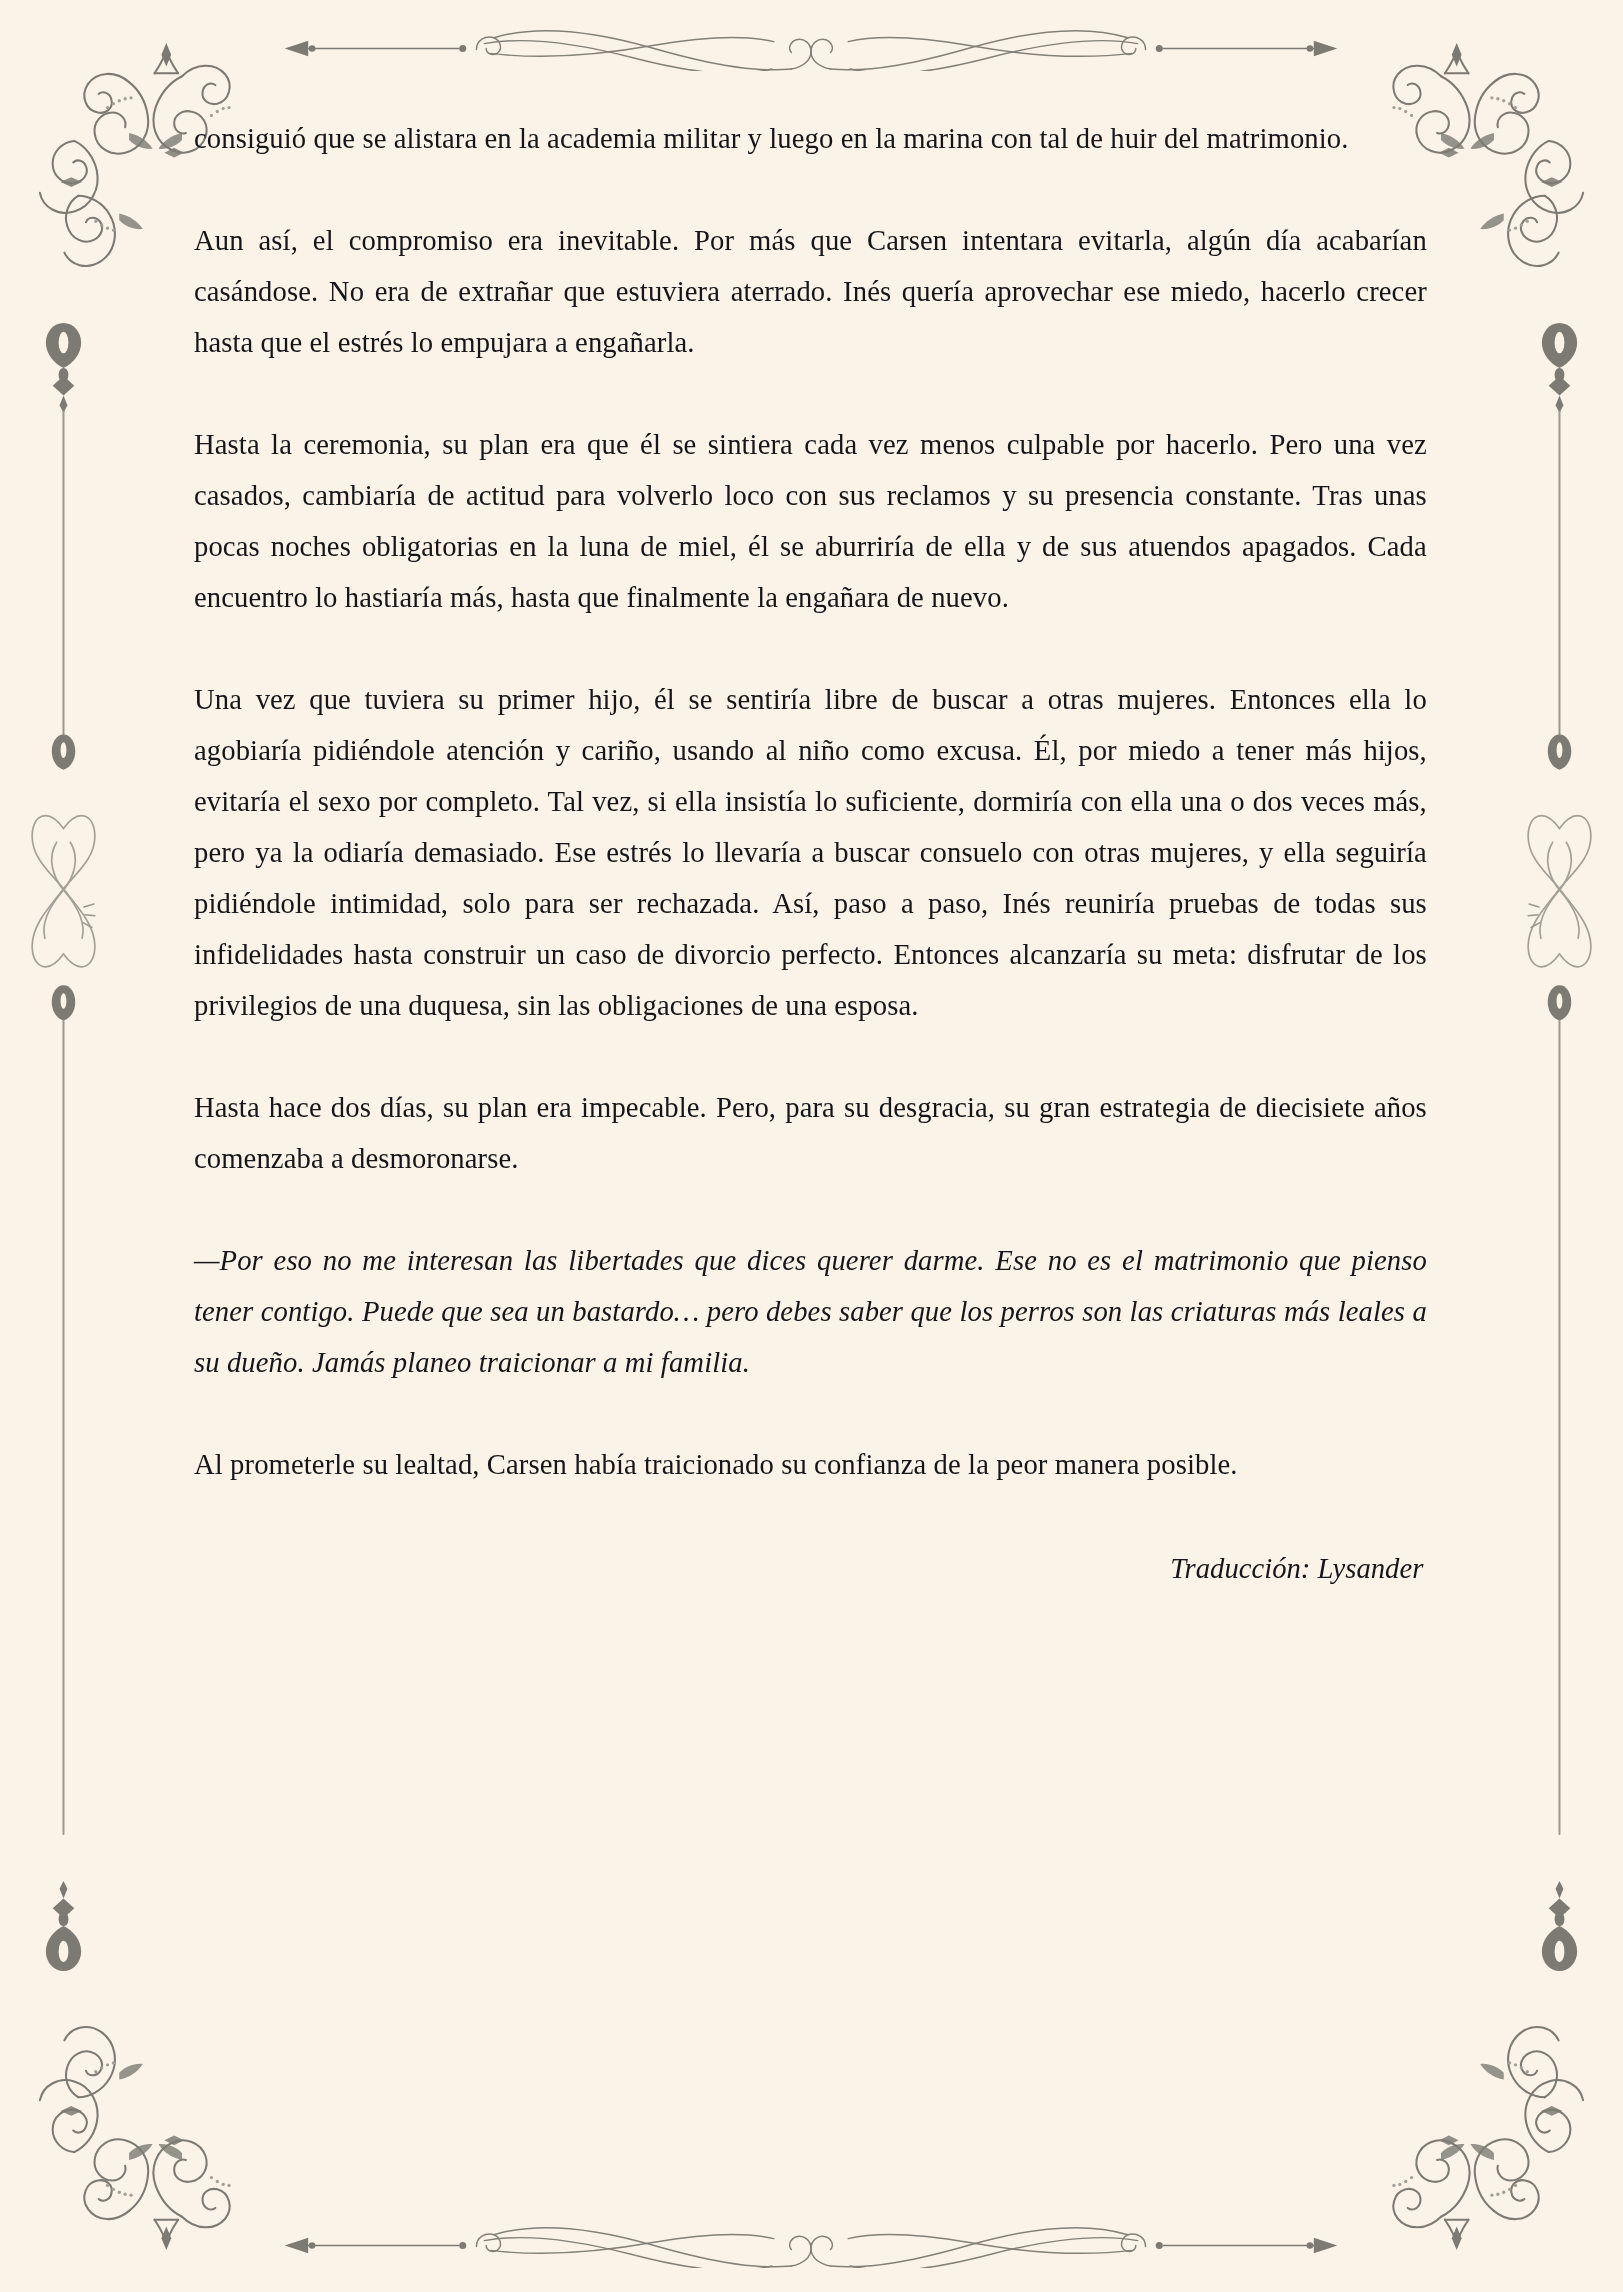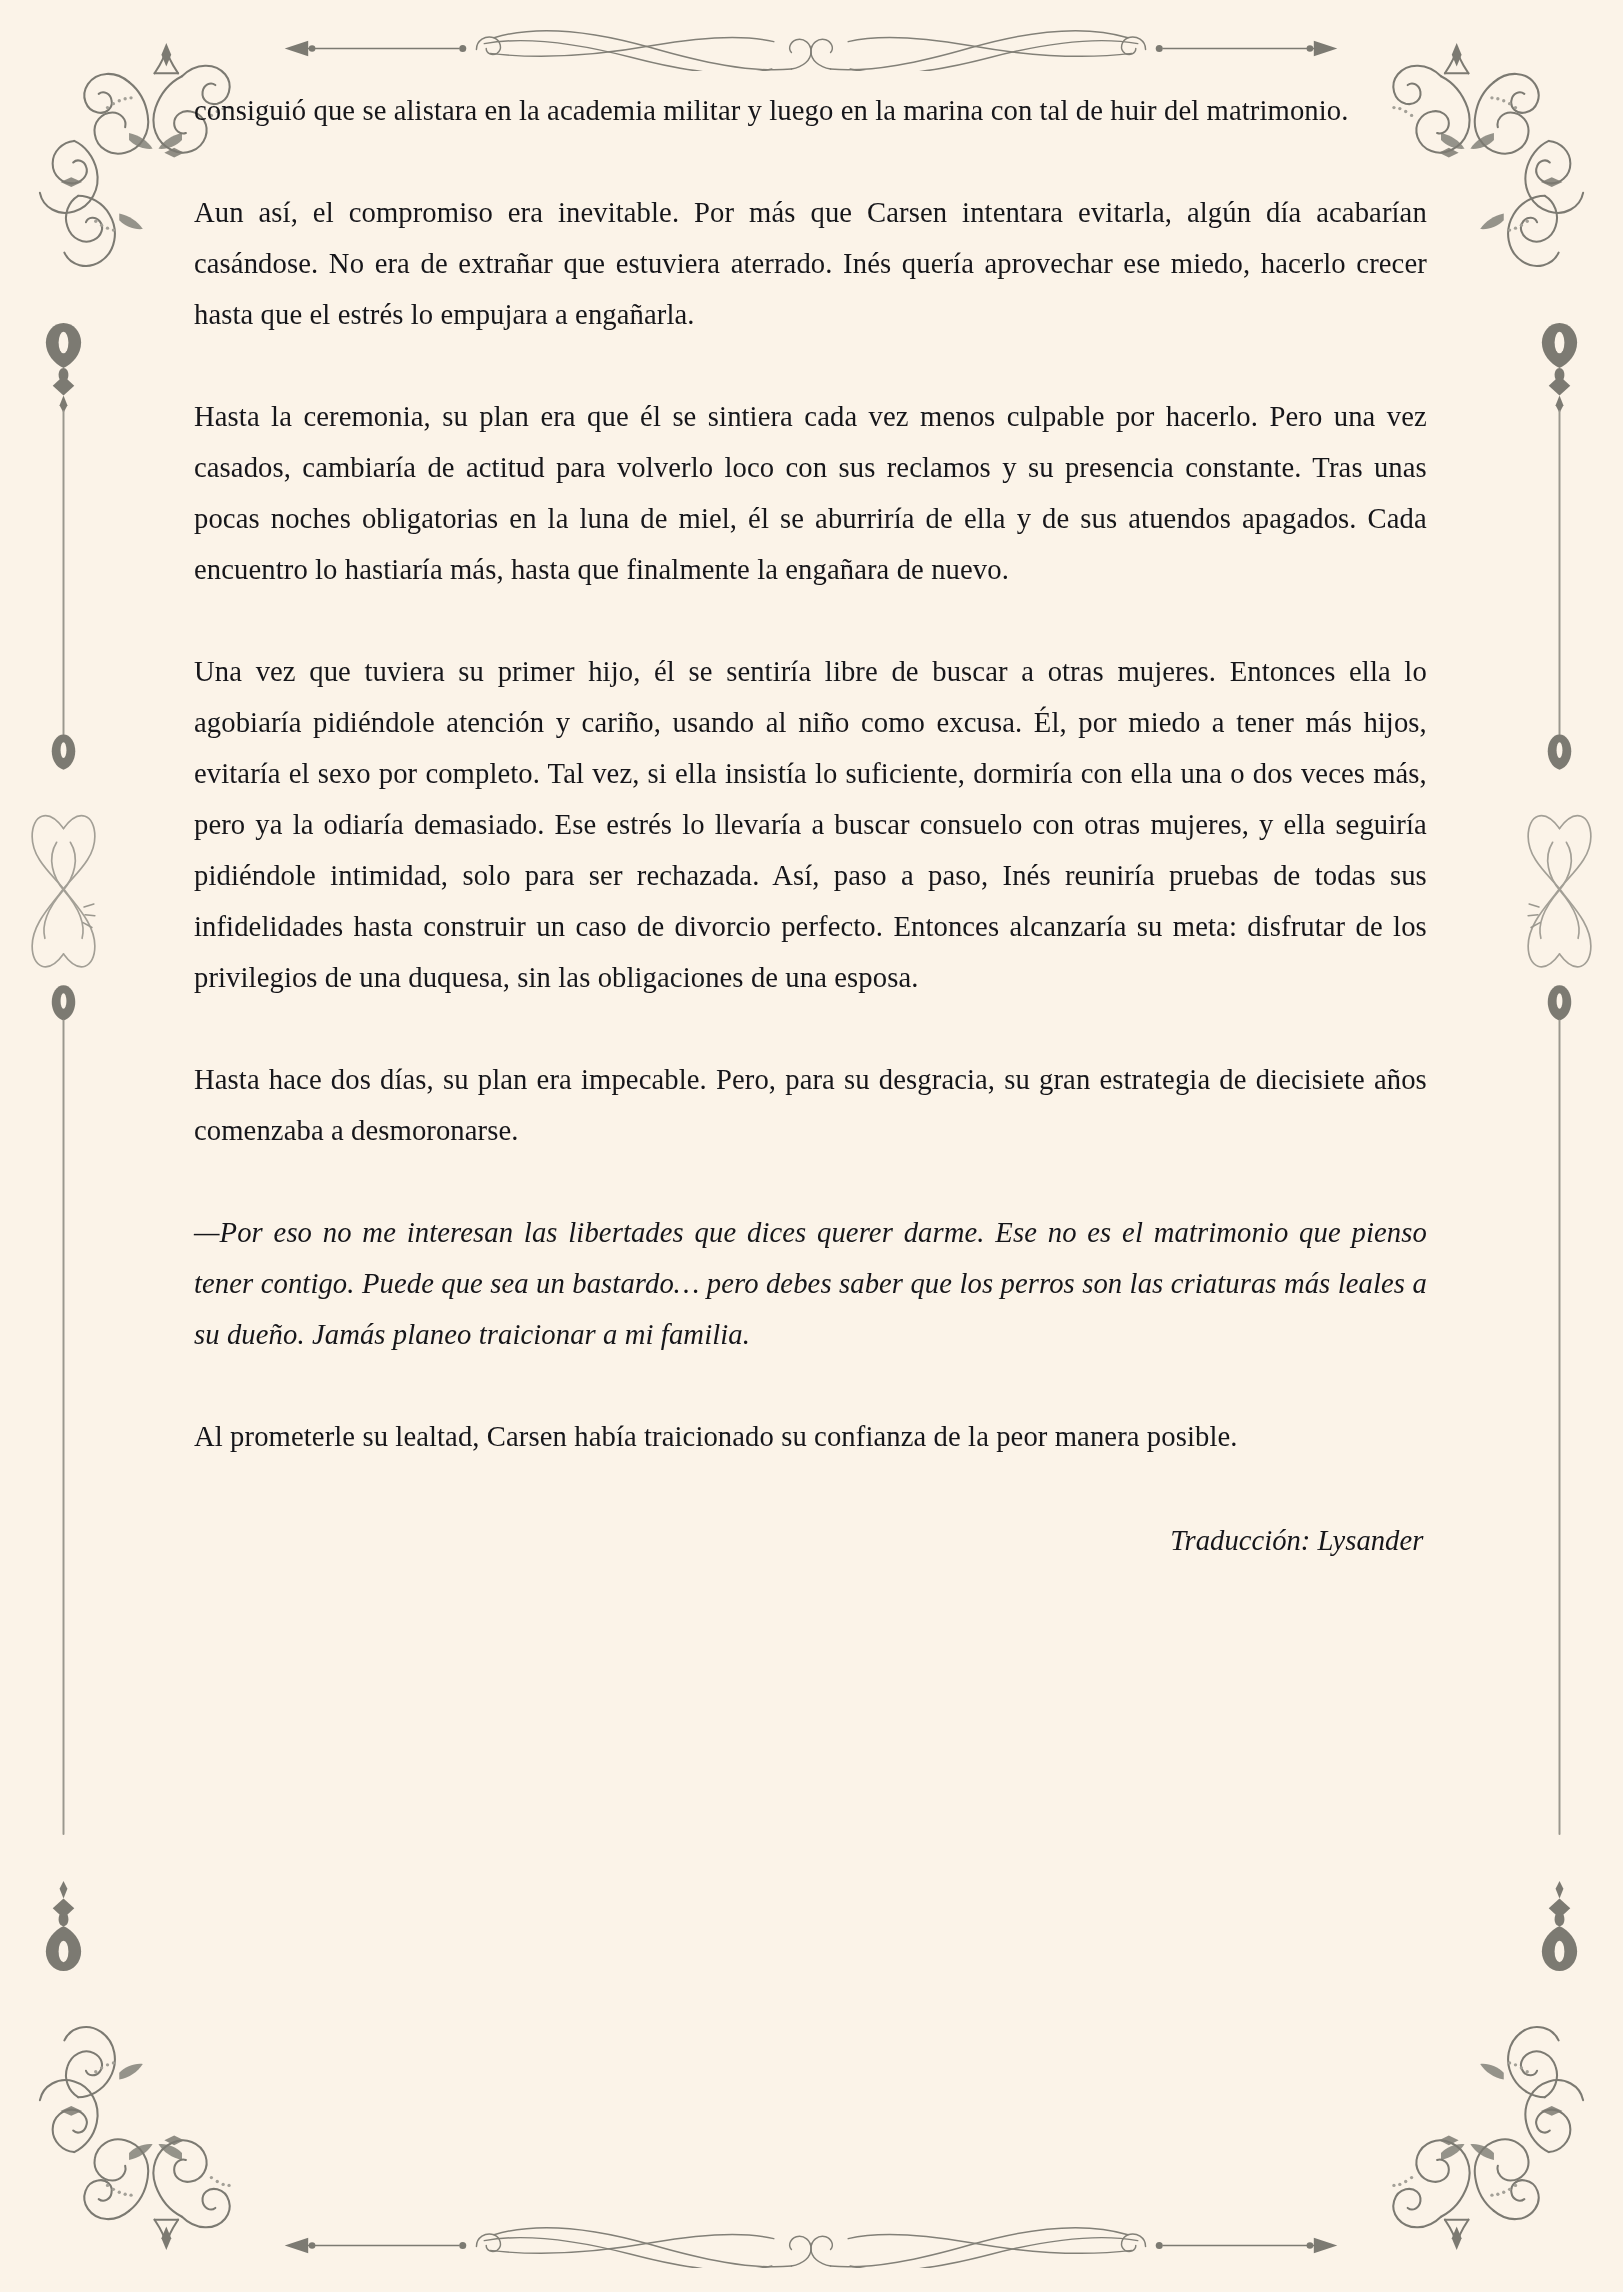--- a/index.html
+++ b/index.html
@@ -45,21 +45,21 @@
   .side-right { top: 319px; right: 29px; }
 
   
   .content {
     position: absolute;
     top: 0;
     left: 194px;
     width: 1233px;
     height: 2293px;
     box-sizing: border-box;
-    padding-top: 84px;
+    padding-top: 112px;
   }
 
   .para {
     font-size: 30px;
     line-height: 51px;
     color: #16161a;
     text-align: justify;
     text-justify: inter-word;
     margin: 0 0 51px 0;
     letter-spacing: 0.1px;

